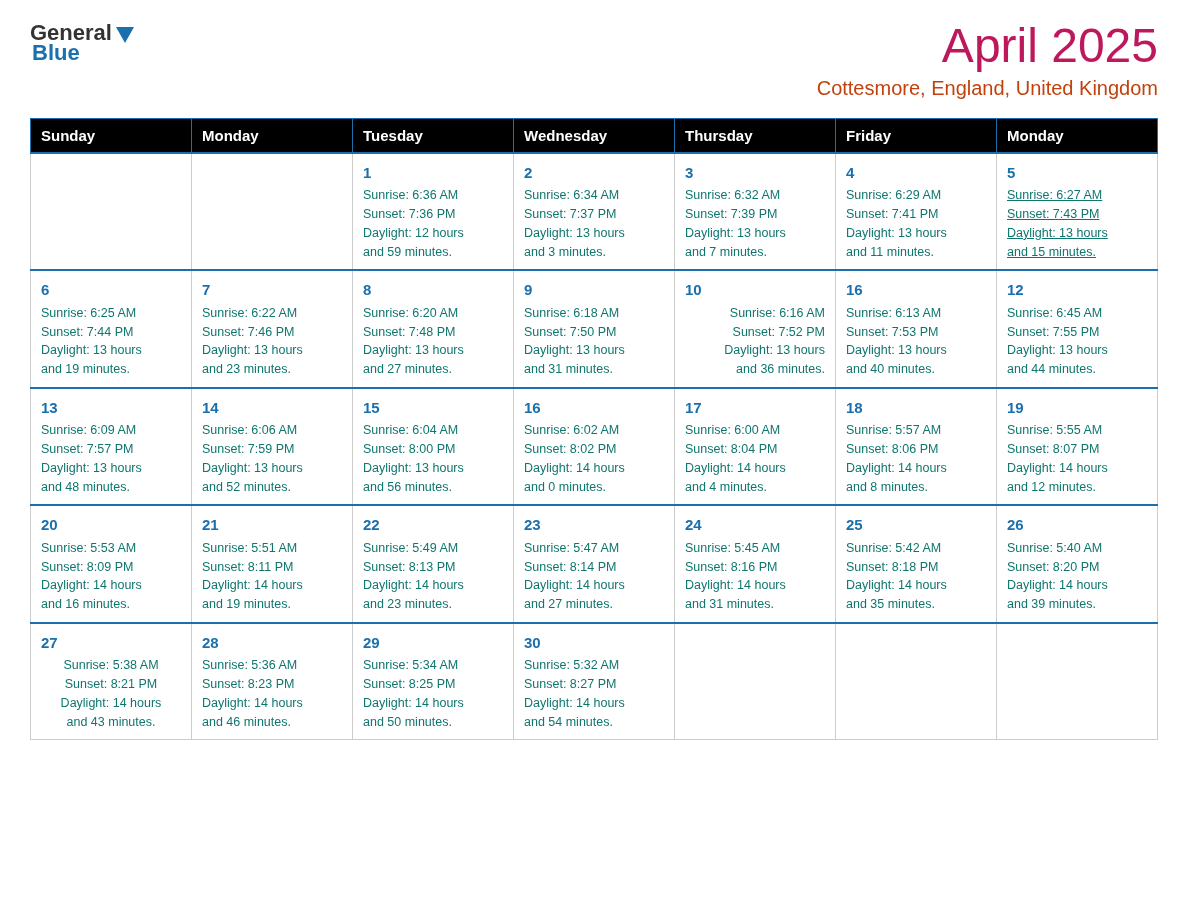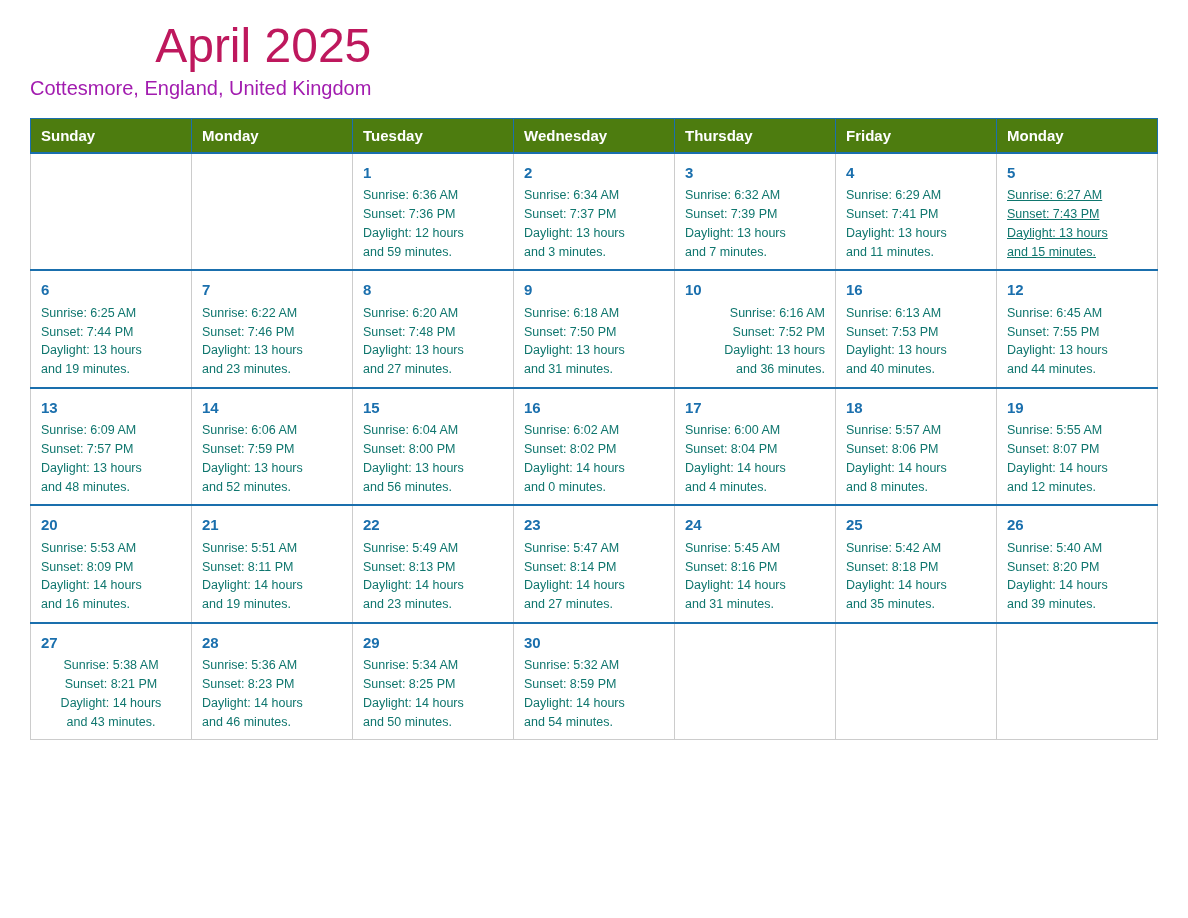--- a/index.html
+++ b/index.html
@@ -34,30 +34,30 @@
       text-align: right;
     }
     .title-block h1 {
       font-size: 48px;
       font-weight: normal;
       color: #be185d;
       line-height: 1.1;
     }
     .title-block .subtitle {
       font-size: 20px;
-      color: #a21caf;
+      color: #c2410c;
       margin-top: 4px;
     }
     table {
       width: 100%;
       border-collapse: collapse;
       table-layout: fixed;
     }
     thead tr th {
-      background-color: #4d7c0f;
+      background-color: #000000;
       color: #fff;
       font-size: 15px;
       font-weight: bold;
       padding: 8px 10px;
       text-align: left;
       border: 1px solid #1a6fad;
     }
     tbody tr td {
       vertical-align: top;
       padding: 8px 10px;
@@ -79,20 +79,31 @@
       font-size: 12.5px;
     }
     tbody tr td.empty {
       background: #fff;
     }
   </style>
 </head>
 <body>
 
 <div class="header">
+  <div class="logo">
+    <div style="display:flex;flex-direction:column;align-items:flex-start;">
+      <div style="display:flex;align-items:center;">
+        <span class="logo-text-general">General</span>
+        <svg width="22" height="22" viewBox="0 0 22 22" style="margin-left:2px;margin-top:2px;">
+          <polygon points="2,4 20,4 11,20" fill="#1a6fad"></polygon>
+        </svg>
+      </div>
+      <span class="logo-text-blue" style="margin-top:-6px;margin-left:2px;">Blue</span>
+    </div>
+  </div>
   <div class="title-block">
     <h1>April 2025</h1>
     <div class="subtitle">Cottesmore, England, United Kingdom</div>
   </div>
 </div>
 
 <table>
   <thead>
     <tr>
     <th>Sunday</th>
@@ -315,21 +326,21 @@
         <td>
           <span class="day-num">29</span>
           <div class="day-info" style="white-space: pre-line;">Sunrise: 5:34 AM
 Sunset: 8:25 PM
 Daylight: 14 hours
 and 50 minutes.</div>
         </td>
         <td>
           <span class="day-num">30</span>
           <div class="day-info" style="white-space: pre-line;">Sunrise: 5:32 AM
-Sunset: 8:59 PM
+Sunset: 8:27 PM
 Daylight: 14 hours
 and 54 minutes.</div>
         </td>
         <td class="empty"></td>
         <td class="empty"></td>
         <td class="empty"></td>
       </tr>
     </tbody>
 </table>
 

